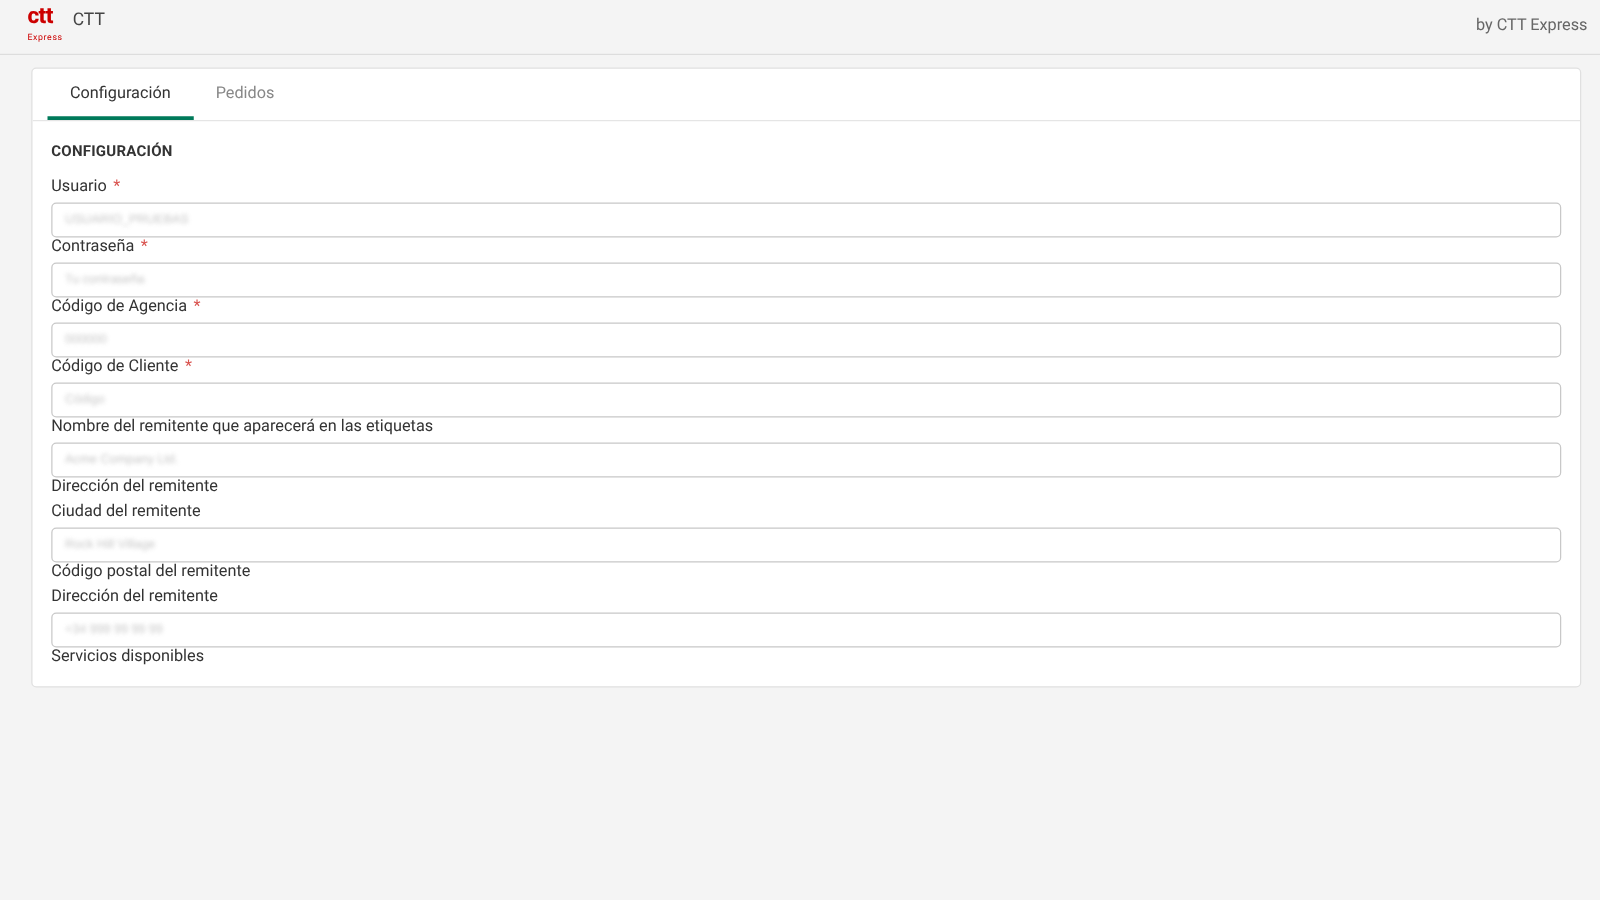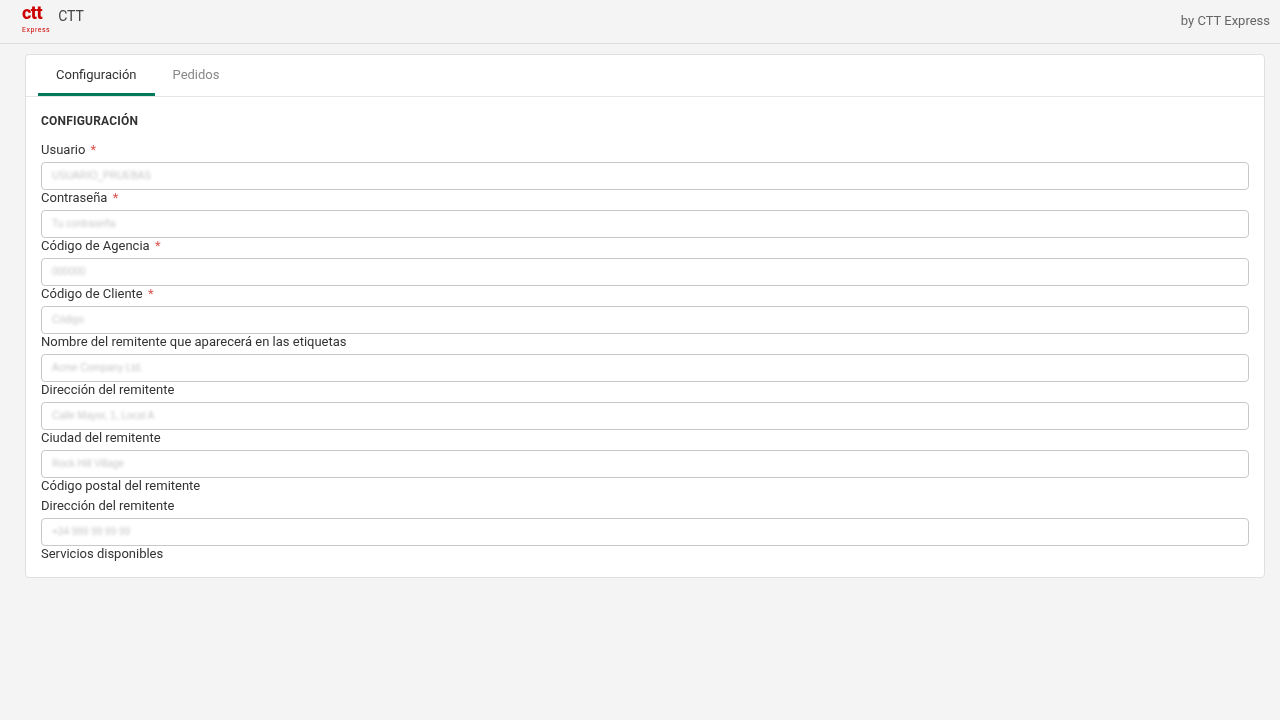--- a/index.html
+++ b/index.html
@@ -128,21 +128,20 @@
       <input class="input" type="text" placeholder="Código" style="">
     </div>
 
     <div class="field">
       <label class="label">Nombre del remitente que aparecerá en las etiquetas</label>
       <input class="input" type="text" placeholder="Acme Company Ltd." style="">
     </div>
 
     <div class="field">
       <label class="label">Dirección del remitente</label>
-      <input class="input" type="text" placeholder="Calle Mayor, 1, Local A" style="">
     </div>
 
     <div class="field">
       <label class="label">Ciudad del remitente</label>
       <input class="input" type="text" placeholder="Rock Hill Village" style="">
     </div>
 
     <div class="field">
       <label class="label">Código postal del remitente</label>
     </div>

